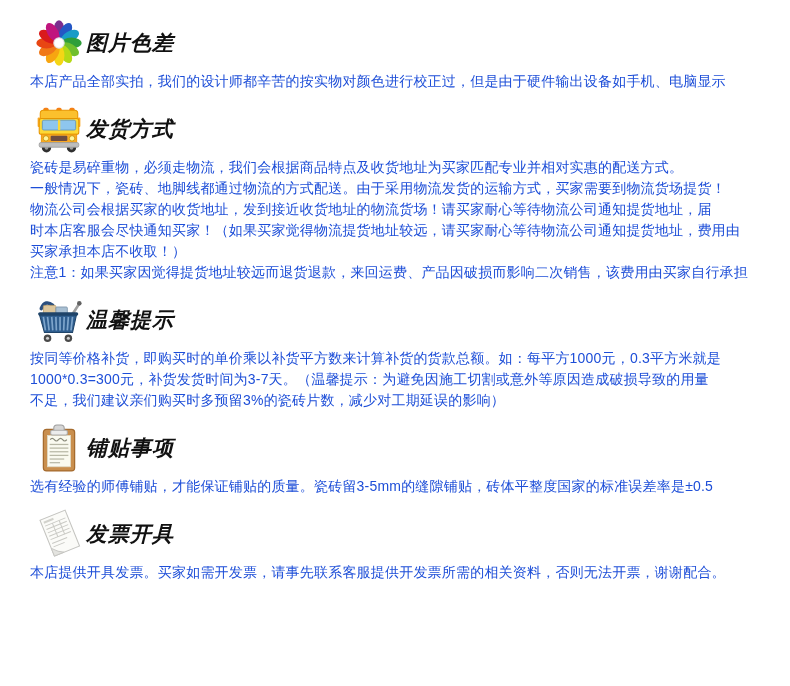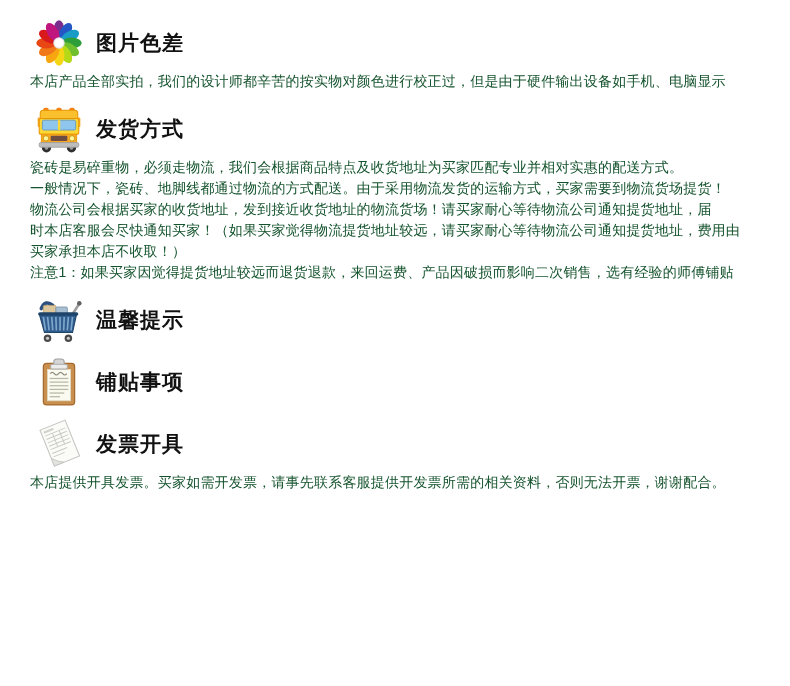--- a/index.html
+++ b/index.html
@@ -9,41 +9,42 @@
     background: #ffffff;
     box-sizing: border-box;
     padding: 18px 20px 0 30px;
     overflow: hidden;
     font-family: "Liberation Sans", "DejaVu Sans", sans-serif;
   }
   .section { margin-bottom: 12px; }
   .section-header {
     display: flex;
     align-items: center;
-    gap: 12px;
+    gap: 2px;
     margin-bottom: 3px;
     margin-left: 4px;
+    font-style: italic;
   }
   .icon-box {
     width: 50px;
     height: 50px;
     flex: 0 0 50px;
     display: flex;
     align-items: center;
     justify-content: center;
   }
   .icon-box svg { width: 50px; height: 50px; display: block; }
   .section-title {
     margin: 0;
     font-size: 21px;
     font-weight: bold;
     color: #111111;
     letter-spacing: 1px;
   }
-  .section-body { color: #14532d; }
+  .section-body { color: #1d4ed8; }
   .text-line {
     font-size: 14px;
     line-height: 21px;
     white-space: nowrap;
     letter-spacing: 0.2px;
   }
 </style>
 </head>
 <body>
 
@@ -102,21 +103,21 @@
         </svg>
       </span>
       <h2 class="section-title">发货方式</h2>
     </div>
     <div class="section-body">
       <div class="text-line">瓷砖是易碎重物，必须走物流，我们会根据商品特点及收货地址为买家匹配专业并相对实惠的配送方式。</div>
       <div class="text-line">一般情况下，瓷砖、地脚线都通过物流的方式配送。由于采用物流发货的运输方式，买家需要到物流货场提货！</div>
       <div class="text-line">物流公司会根据买家的收货地址，发到接近收货地址的物流货场！请买家耐心等待物流公司通知提货地址，届</div>
       <div class="text-line">时本店客服会尽快通知买家！（如果买家觉得物流提货地址较远，请买家耐心等待物流公司通知提货地址，费用由</div>
       <div class="text-line">买家承担本店不收取！）</div>
-      <div class="text-line">注意1：如果买家因觉得提货地址较远而退货退款，来回运费、产品因破损而影响二次销售，选有经验的师傅铺贴</div>
+      <div class="text-line">注意1：如果买家因觉得提货地址较远而退货退款，来回运费、产品因破损而影响二次销售，该费用由买家自行承担</div>
     </div>
   </div>
 
   <div class="section">
     <div class="section-header">
       <span class="icon-box">
         <svg viewBox="0 0 48 48">
           <path d="M7 13 q4 -9 11 -3" stroke="#2b4f7e" fill="none" stroke-width="3.4" stroke-linecap="round"></path>
           <rect x="9" y="10" width="12" height="9" rx="1" fill="#dcc69c" stroke="#b99d6b" stroke-width="0.8"></rect>
           <rect x="21" y="11.5" width="11" height="7.5" rx="1" fill="#a8bfd2" stroke="#7b93a8" stroke-width="0.8"></rect>
@@ -135,20 +136,25 @@
           </g>
           <rect x="4" y="16.5" width="38.5" height="3.4" rx="1.7" fill="#1f4469"></rect>
           <circle cx="13" cy="41.5" r="3.6" fill="#4a4a4a"></circle>
           <circle cx="13" cy="41.5" r="1.5" fill="#cfcfcf"></circle>
           <circle cx="33" cy="41.5" r="3.6" fill="#4a4a4a"></circle>
           <circle cx="33" cy="41.5" r="1.5" fill="#cfcfcf"></circle>
         </svg>
       </span>
       <h2 class="section-title">温馨提示</h2>
     </div>
+    <div class="section-body">
+      <div class="text-line">按同等价格补货，即购买时的单价乘以补货平方数来计算补货的货款总额。如：每平方1000元，0.3平方米就是</div>
+      <div class="text-line">1000*0.3=300元，补货发货时间为3-7天。（温馨提示：为避免因施工切割或意外等原因造成破损导致的用量</div>
+      <div class="text-line">不足，我们建议亲们购买时多预留3%的瓷砖片数，减少对工期延误的影响）</div>
+    </div>
   </div>
 
   <div class="section">
     <div class="section-header">
       <span class="icon-box">
         <svg viewBox="0 0 48 48">
           <rect x="9" y="6" width="30" height="40" rx="3" fill="#c98f4e" stroke="#a56b2e" stroke-width="1.2"></rect>
           <rect x="13" y="12" width="22" height="30" fill="#fafaf0" stroke="#e0dcc8" stroke-width="0.8"></rect>
           <path d="M15.5 16 q2 -2.5 4 0 t4 0 t4 0 t4 0" stroke="#8a8a7a" fill="none" stroke-width="1.1"></path>
           <g fill="#b8b8a6">
@@ -159,20 +165,21 @@
             <rect x="15" y="34" width="14" height="1.2"></rect>
             <rect x="15" y="37.5" width="10" height="1.2"></rect>
           </g>
           <rect x="19" y="2" width="10" height="7" rx="3" fill="#d6d6d6" stroke="#9e9e9e" stroke-width="1"></rect>
           <rect x="16" y="7" width="16" height="4.5" rx="1.5" fill="#ececec" stroke="#ababab" stroke-width="1"></rect>
         </svg>
       </span>
       <h2 class="section-title">铺贴事项</h2>
     </div>
     <div class="section-body">
+      <div class="text-line">选有经验的师傅铺贴，才能保证铺贴的质量。瓷砖留3-5mm的缝隙铺贴，砖体平整度国家的标准误差率是±0.5</div>
     </div>
   </div>
 
   <div class="section">
     <div class="section-header">
       <span class="icon-box">
         <svg viewBox="0 0 48 48">
           <g transform="rotate(-22 24 24)">
             <rect x="12" y="5" width="26" height="37" fill="#fbfbf8" stroke="#c4c4c0" stroke-width="1"></rect>
             <rect x="14.5" y="7.5" width="10" height="2" fill="#d2d2cc"></rect>

